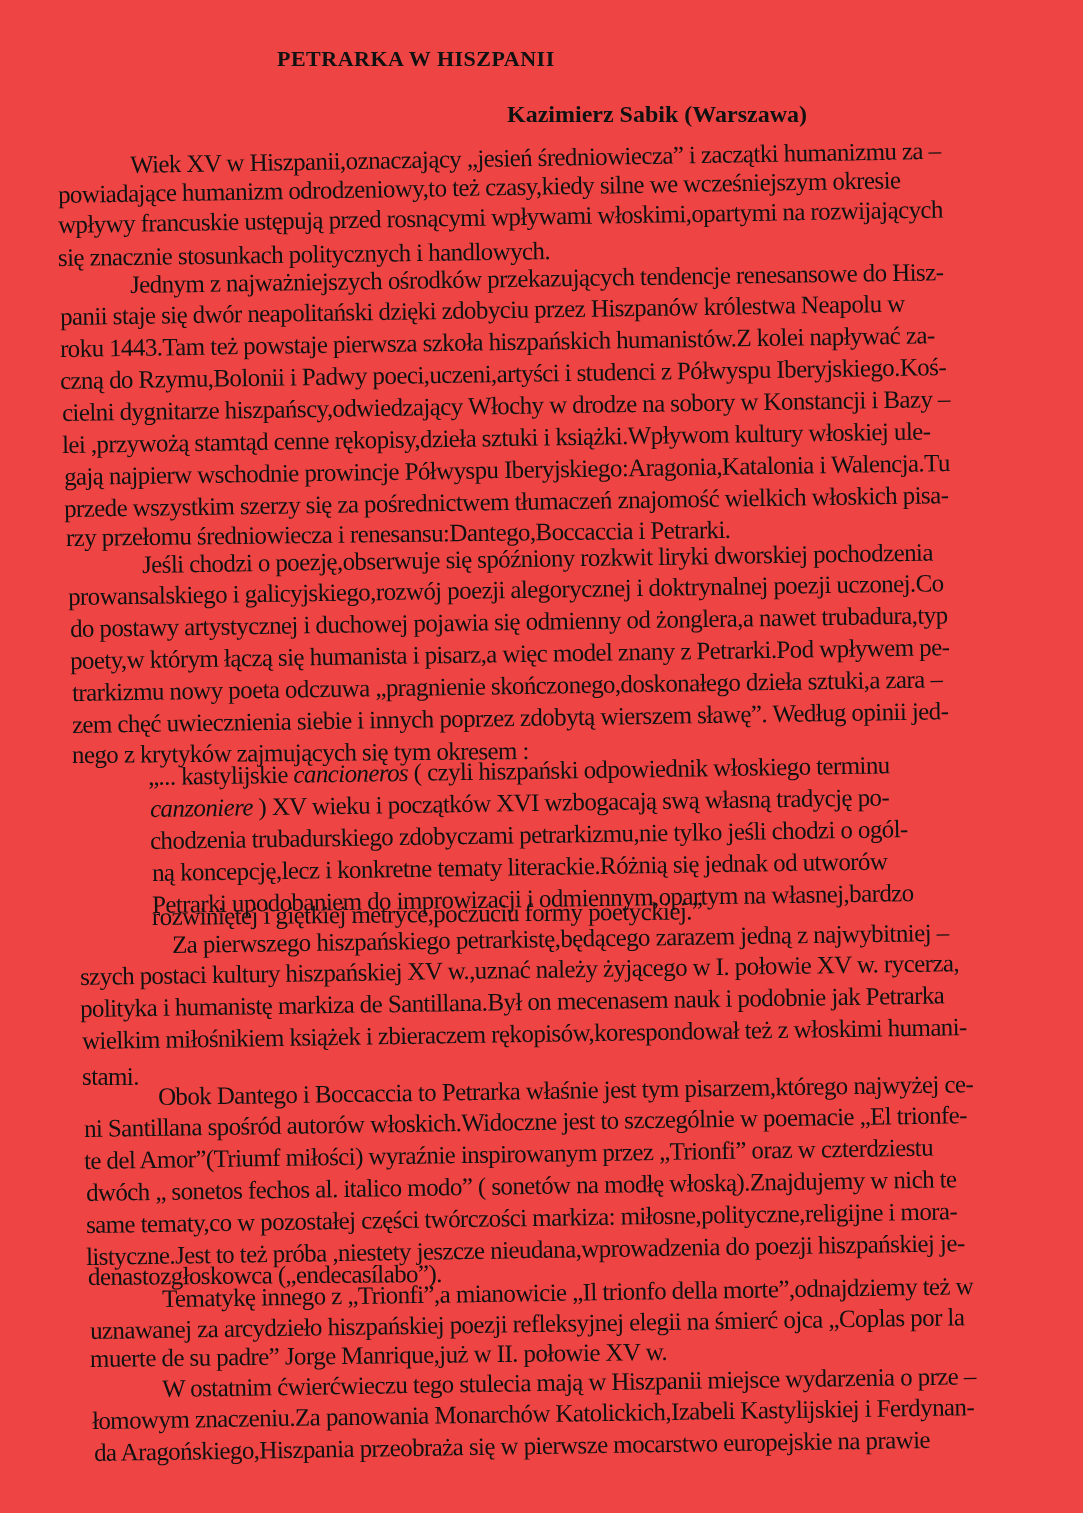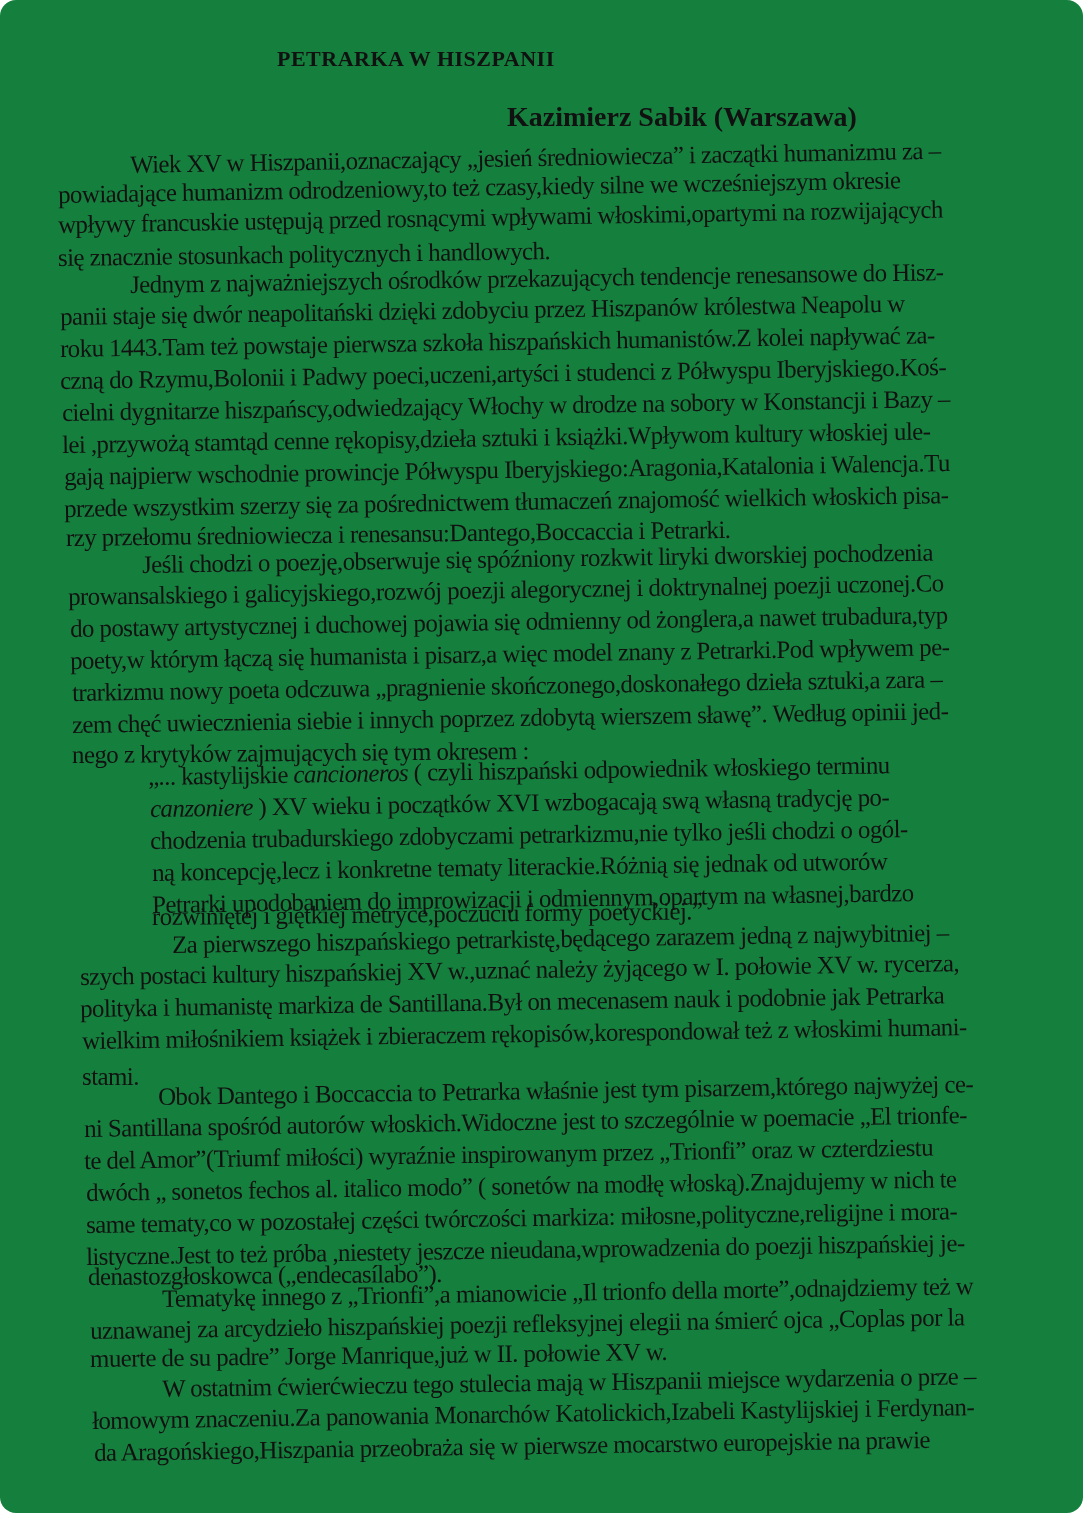--- a/index.html
+++ b/index.html
@@ -1,20 +1,20 @@
 <!DOCTYPE html>
 <html><head>
 <meta charset="utf-8">
 <style>
   html, body { margin:0; padding:0; background:#fff; }
   body { width:1083px; height:1513px; position:relative; overflow:hidden; }
-  .page { position:absolute; left:0; top:0; width:1083px; height:1513px; background:#15803d;border-radius:16px; }
+  .page { position:absolute; left:0; top:0; width:1083px; height:1513px; background:#ef4444; }
   .ln { position:absolute; white-space:nowrap; font-family:"Liberation Serif", serif; color:#111; font-size:25px; line-height:30px; transform-origin:left center; letter-spacing:-0.6px; }
   .title { position:absolute; left:277px; top:46px; font-family:"Liberation Serif", serif; font-weight:bold; font-size:22px; letter-spacing:0.5px; color:#111; white-space:nowrap; }
-  .author { position:absolute; left:507px; top:101px; font-family:"Liberation Serif", serif; font-weight:bold; font-size:28px; color:#111; white-space:nowrap; }
+  .author { position:absolute; left:507px; top:101px; font-family:"Liberation Serif", serif; font-weight:bold; font-size:24px; color:#111; white-space:nowrap; }
   .it { font-style:italic; }
 </style>
 </head>
 <body>
 
 <div class="page">
   <div class="title">PETRARKA W HISZPANII</div>
   <div class="author">Kazimierz Sabik (Warszawa)</div>
 
   <div class="ln" style="left:130px;top:150px;width:860px;transform:rotate(-1.0deg)">Wiek XV w Hiszpanii,oznaczający „jesień średniowiecza” i zaczątki humanizmu za –</div>

